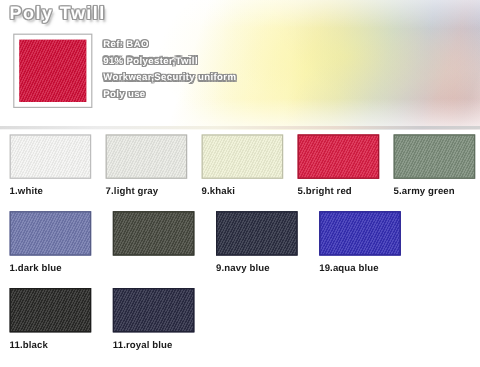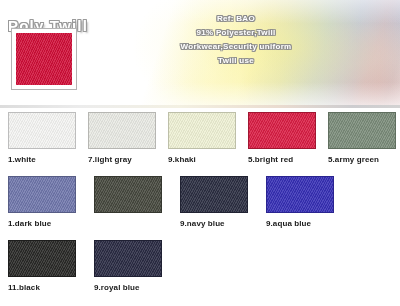--- a/index.html
+++ b/index.html
@@ -104,21 +104,20 @@
       -1px -1px 0 #9a9a9a,
        1px -1px 0 #9a9a9a,
       -1px  1px 0 #9a9a9a,
        1px  1px 0 #9a9a9a,
        0   -1px 0 #9a9a9a,
        0    1px 0 #9a9a9a,
       -1px  0   0 #9a9a9a,
        1px  0   0 #9a9a9a,
        2px  2px 2px rgba(120,120,120,0.5);
     white-space: nowrap;
-    margin-top: 14px;
   }
 
   #header-swatch-frame {
     position: absolute;
     left: 11px;
     top: 28px;
     width: 66px;
     height: 62px;
     background: #ffffff;
     border: 1px solid #b3b3b3;
@@ -133,23 +132,22 @@
         rgba(255,255,255,0.14) 0px,
         rgba(255,255,255,0.14) 1px,
         rgba(0,0,0,0.05) 1px,
         rgba(0,0,0,0.05) 2px);
     background-color: #cf0f38;
   }
 
   #header-spec-list {
     position: absolute;
     left: 86px;
-    top: 12px;
+    top: 30px;
     width: 300px;
-    text-align: center;
   }
   .spec-line {
     font-size: 8px;
     font-weight: bold;
     line-height: 14px;
     color: #ffffff;
     letter-spacing: 0.3px;
     white-space: nowrap;
     text-shadow:
       -1px -1px 0 #8d8d8d,
@@ -227,21 +225,21 @@
   <div id="header-title">Poly Twill</div>
 
   <div id="header-swatch-frame">
     <div id="header-swatch-fill" style="background-color: rgb(207, 15, 56);"></div>
   </div>
 
   <div id="header-spec-list">
     <div class="spec-line">Ref: BAO</div>
     <div class="spec-line">91%  Polyester,Twill</div>
     <div class="spec-line">Workwear,Security  uniform</div>
-    <div class="spec-line">Twill use</div>
+    <div class="spec-line">Poly use</div>
   </div>
 
   <div id="header-divider"></div>
 </div>
 
 <div id="swatch-grid">
 
   <div class="swatch-row">
     <div class="swatch-cell">
       <div class="swatch-chip" style="background-color: rgb(244, 244, 242); border-color: rgb(189, 189, 189);"></div>
@@ -272,28 +270,28 @@
     </div>
     <div class="swatch-cell">
       <div class="swatch-chip" style="background-color: rgb(71, 73, 63); border-color: rgb(53, 55, 47);"></div>
     </div>
     <div class="swatch-cell">
       <div class="swatch-chip" style="background-color: rgb(44, 47, 66); border-color: rgb(32, 34, 50);"></div>
       <div class="swatch-label">9.navy  blue</div>
     </div>
     <div class="swatch-cell">
       <div class="swatch-chip" style="background-color: rgb(55, 48, 181); border-color: rgb(42, 36, 144);"></div>
-      <div class="swatch-label">9.aqua  blue</div>
+      <div class="swatch-label">19.aqua  blue</div>
     </div>
   </div>
 
   <div class="swatch-row">
     <div class="swatch-cell">
       <div class="swatch-chip" style="background-color: rgb(42, 42, 40); border-color: rgb(29, 29, 28);"></div>
       <div class="swatch-label">11.black</div>
     </div>
     <div class="swatch-cell">
       <div class="swatch-chip" style="background-color: rgb(43, 44, 68); border-color: rgb(31, 32, 51);"></div>
-      <div class="swatch-label">9.royal  blue</div>
+      <div class="swatch-label">11.royal  blue</div>
     </div>
   </div>
 
 </div>
 
 </body></html>

